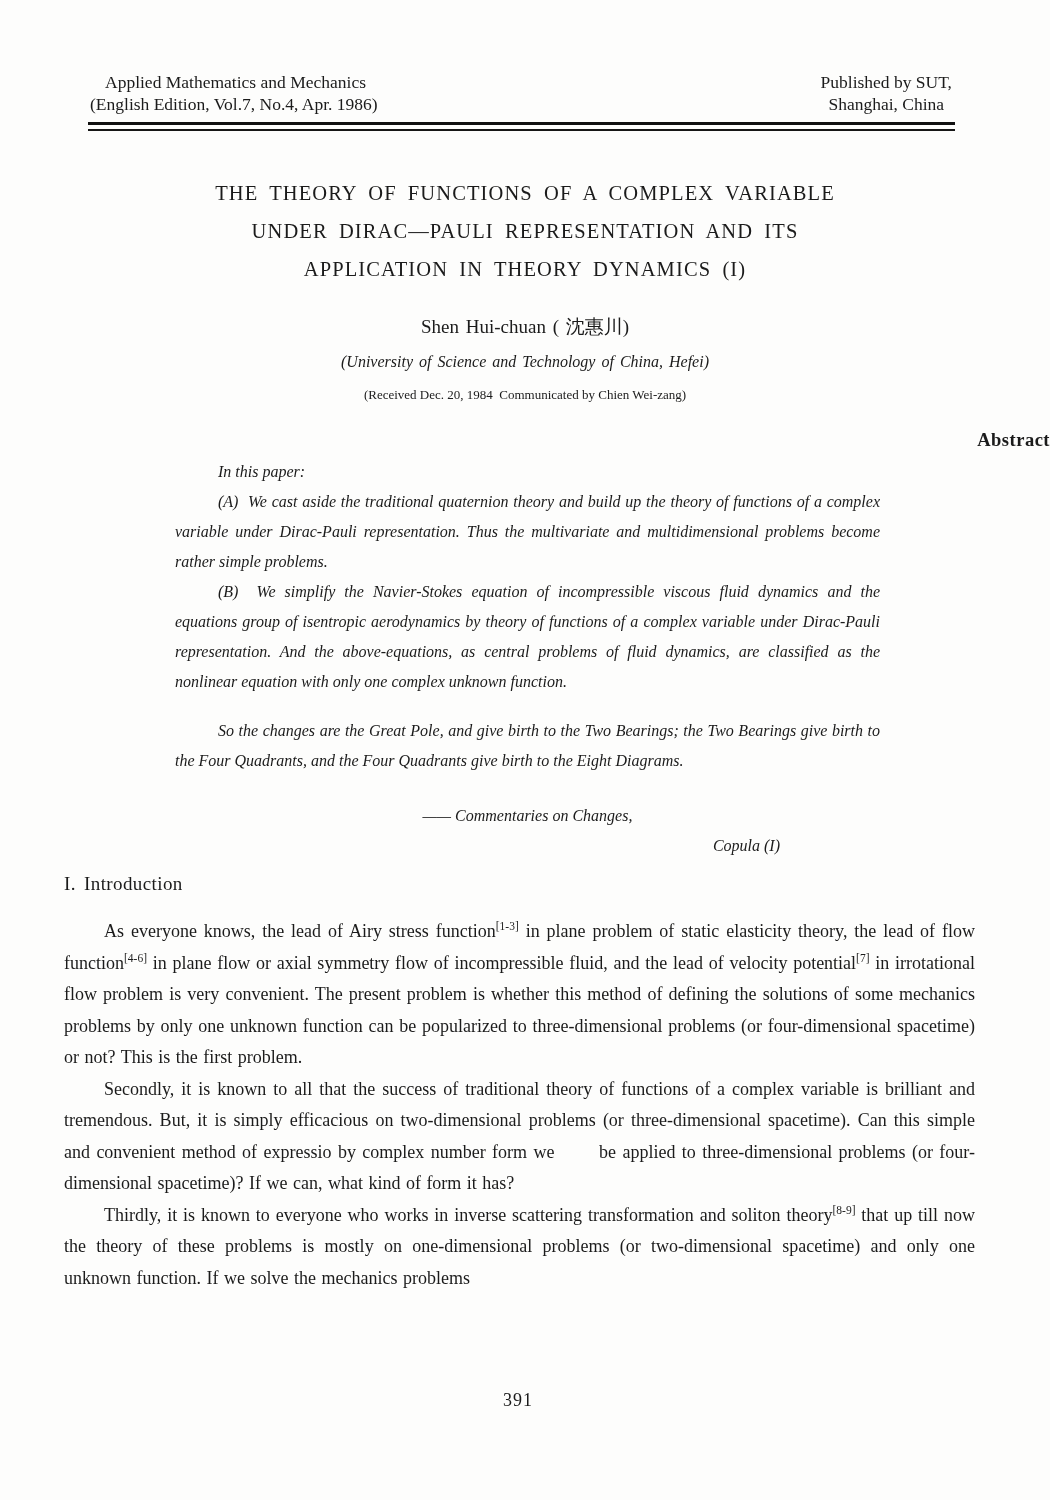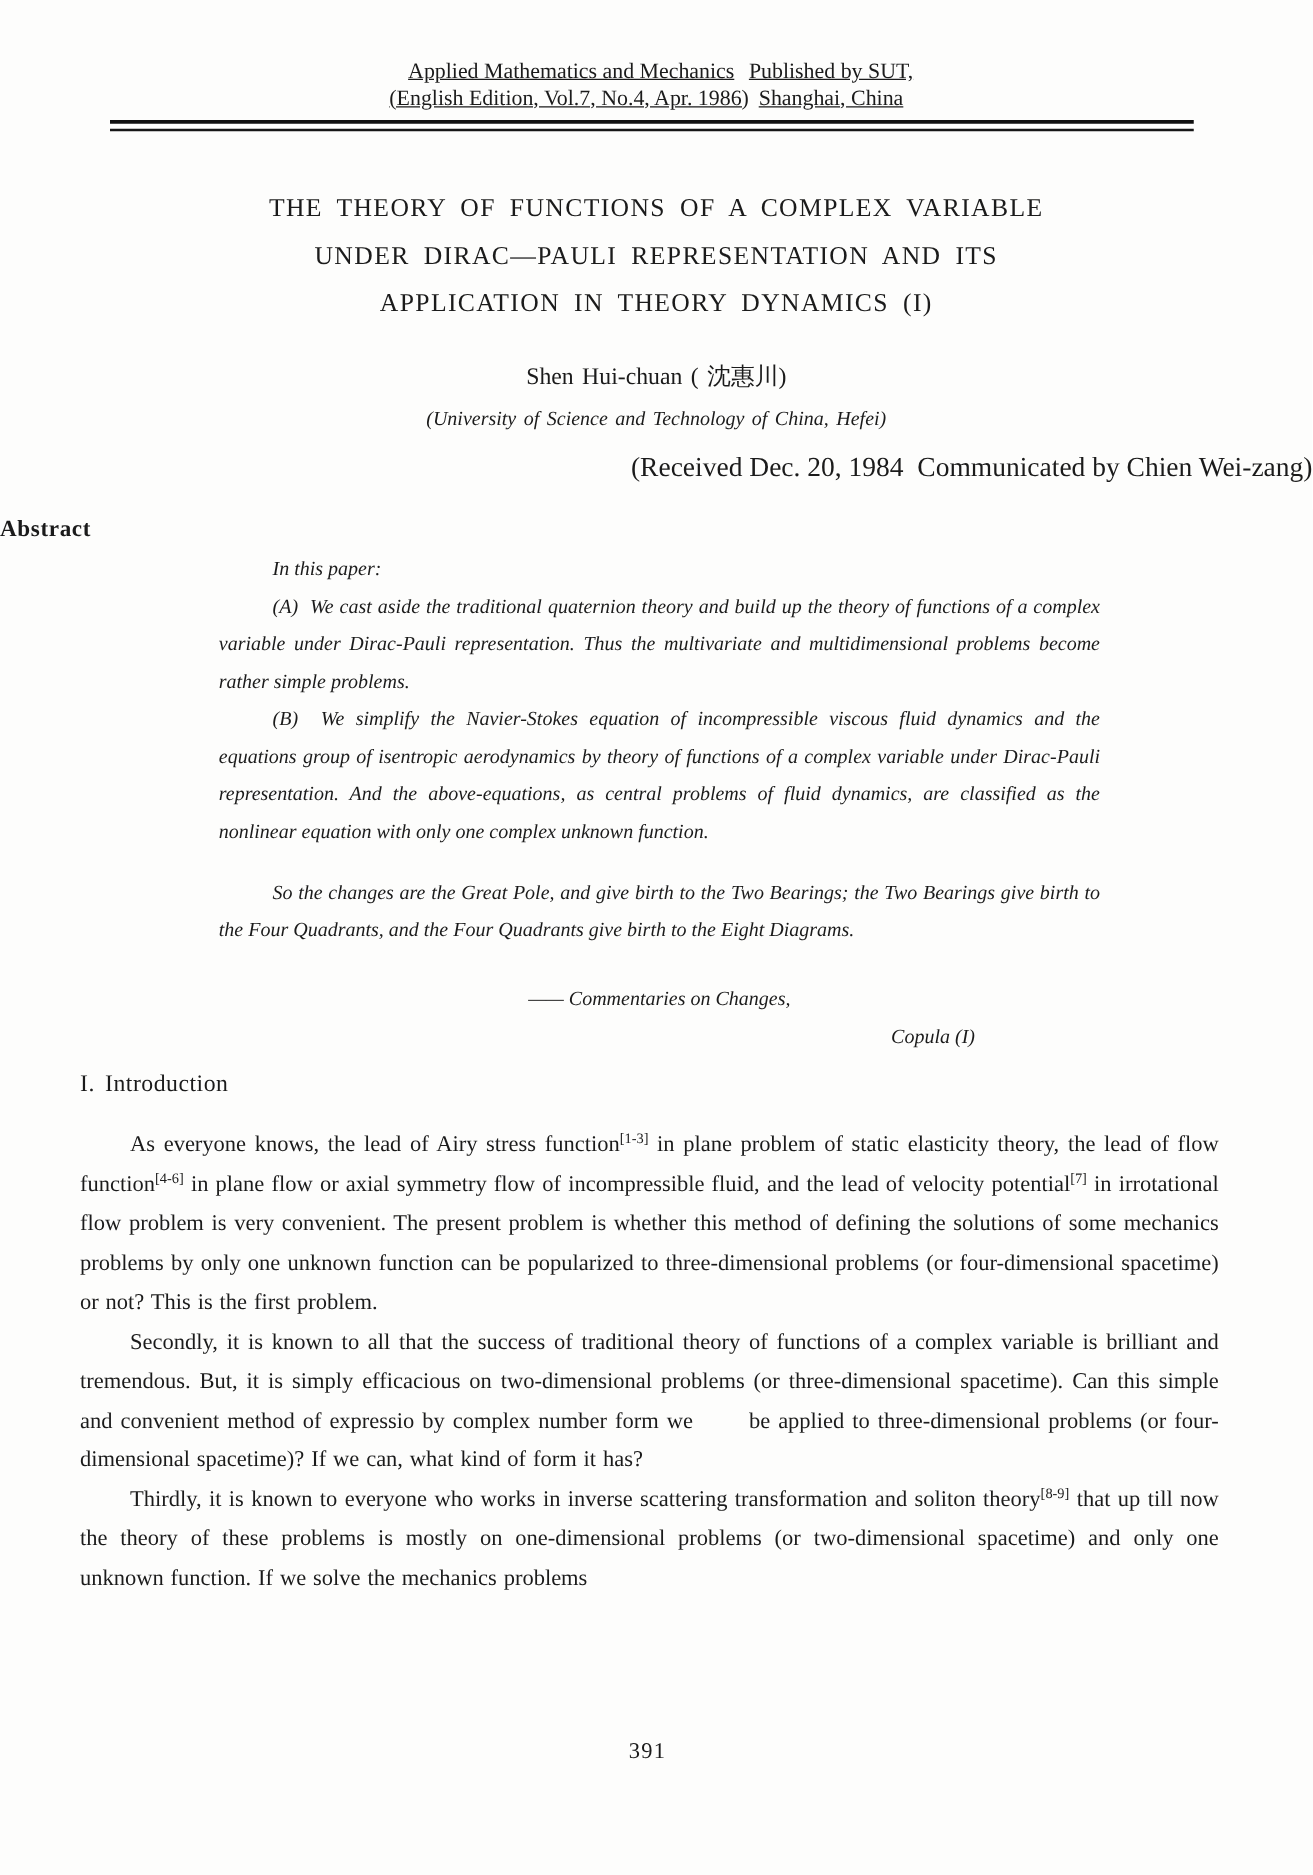--- a/index.html
+++ b/index.html
@@ -12,27 +12,26 @@
     width: 1050px;
     height: 1500px;
     background: #fdfdfc;
     color: #1b1b1b;
     font-family: "Liberation Serif", "DejaVu Serif", serif;
     overflow: hidden;
   }
   
   .journal-header {
     display: flex;
-    justify-content: center;
+    justify-content: space-between;
     align-items: flex-start;
     margin: 0 98px 0 90px;
-    padding-top: 46px;
+    padding-top: 72px;
     font-size: 17.5px;
     line-height: 21.5px;
-    text-decoration: underline;
   }
   .jh-left .jh-line1 { padding-left: 15px; }
   .jh-right { text-align: center; }
   .double-rule {
     margin: 7px 95px 0 88px;
     height: 4px;
     border-top: 3px solid #101010;
     border-bottom: 2px solid #161616;
   }
   
@@ -53,27 +52,27 @@
   }
   .affiliation-line {
     margin-top: 13px;
     text-align: center;
     font-style: italic;
     font-size: 16px;
     word-spacing: 2px;
   }
   .received-line {
     margin-top: 16px;
-    text-align: right;
-    font-size: 22px;
+    text-align: center;
+    font-size: 13px;
   }
   
   .abstract-heading {
     margin-top: 27px;
-    text-align: left;
+    text-align: right;
     font-size: 18.5px;
     font-weight: 700;
     letter-spacing: 0.5px;
   }
   .abstract-body {
     margin: 6px 170px 0 175px;
     font-size: 16px;
     font-style: italic;
     line-height: 30px;
     text-align: justify;

